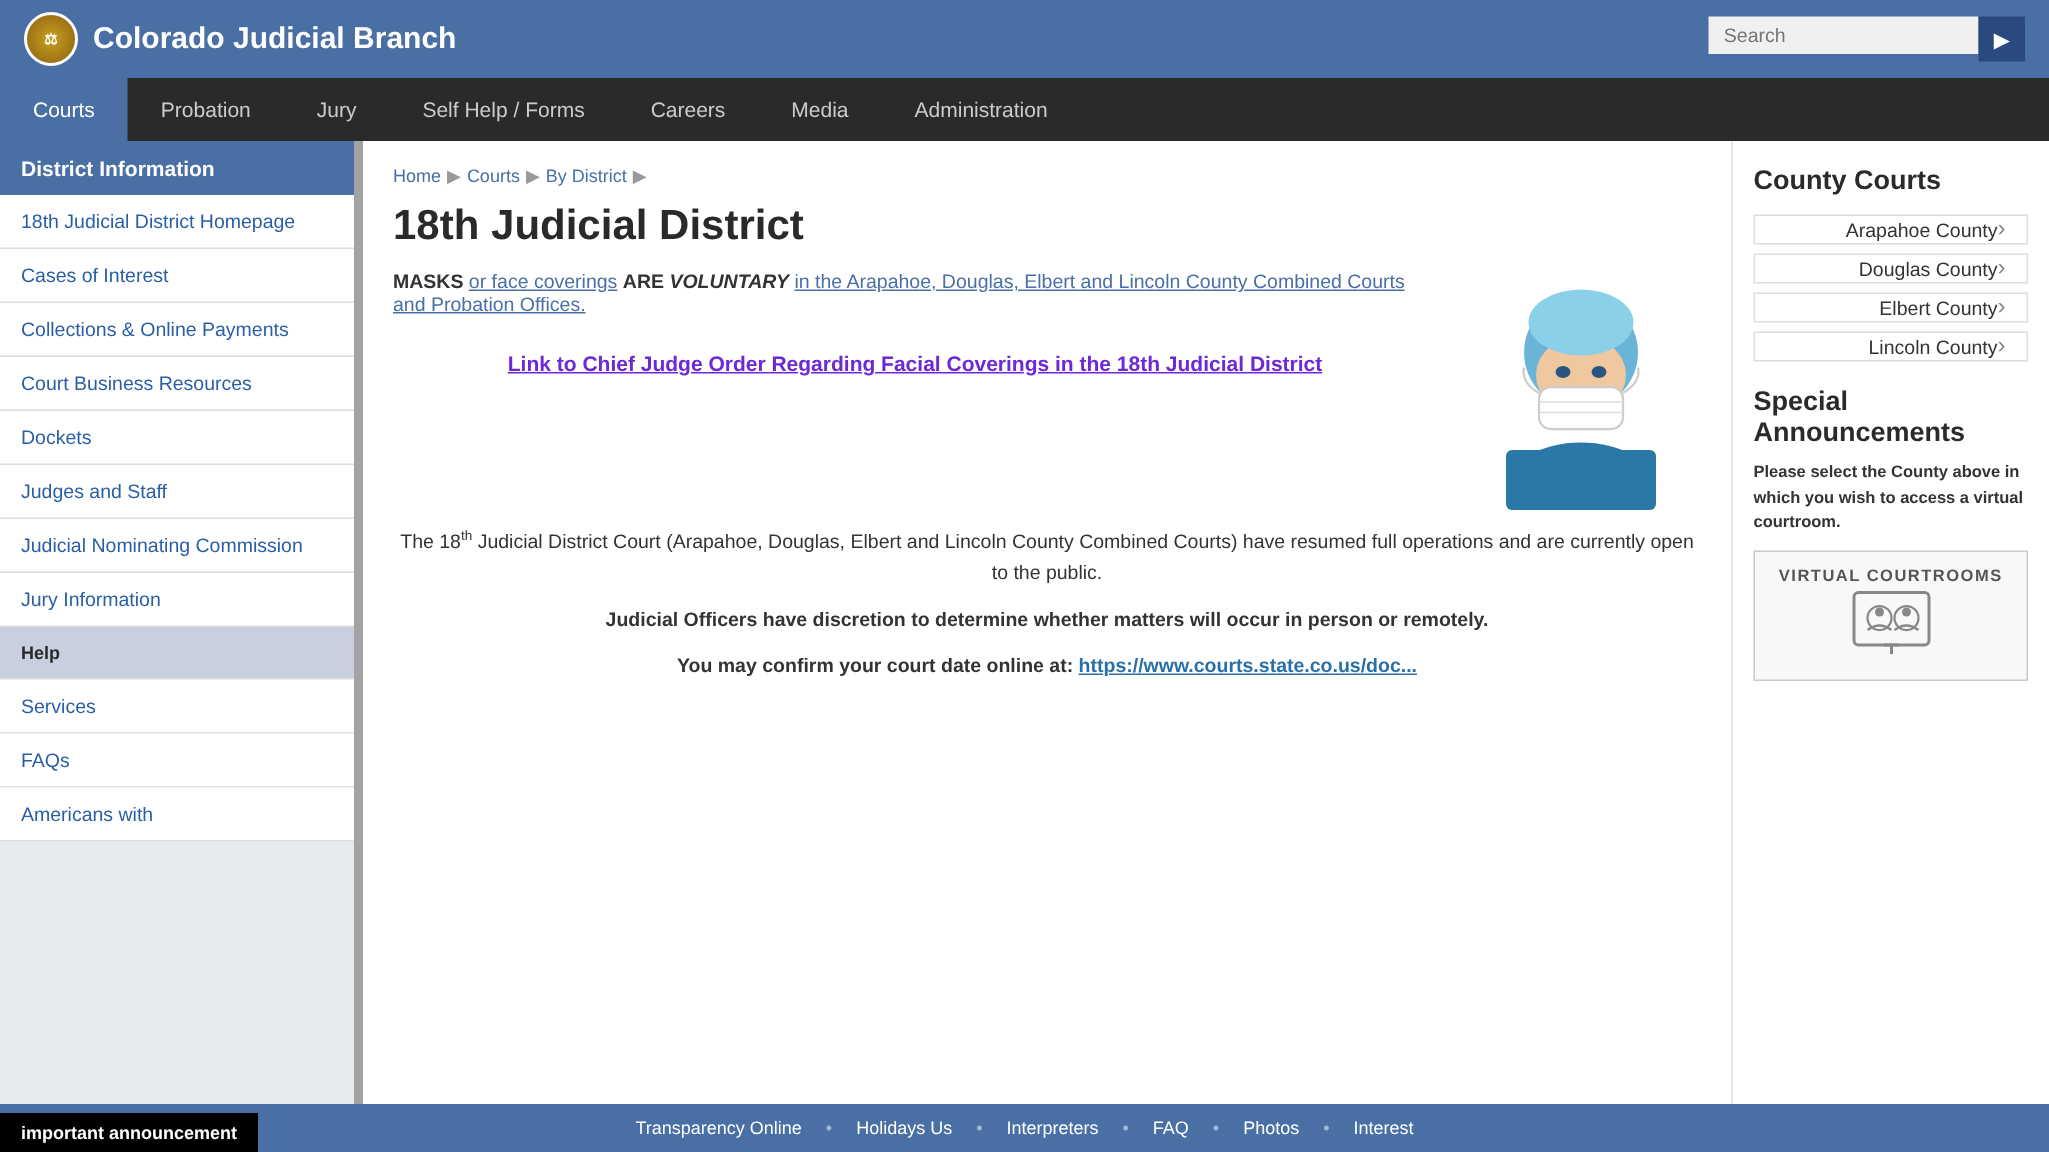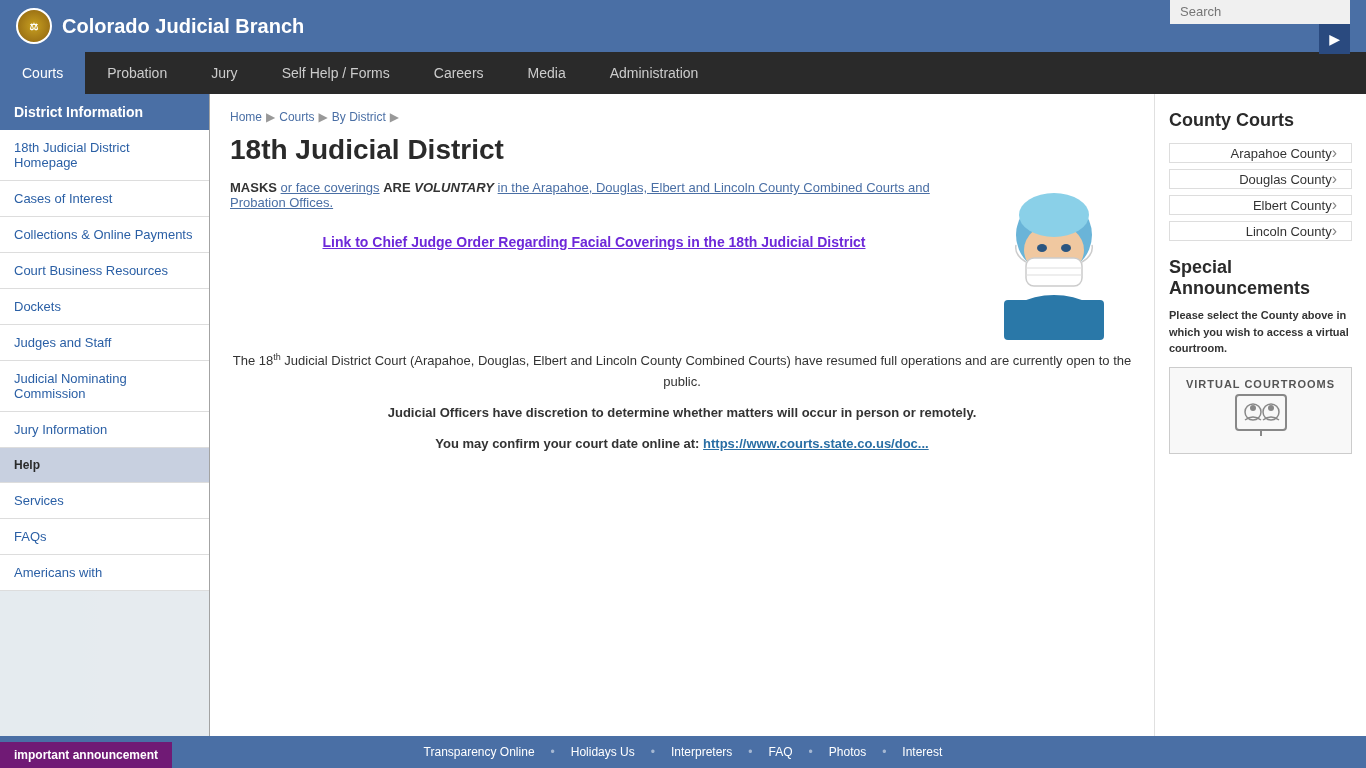--- a/index.html
+++ b/index.html
@@ -23,22 +23,21 @@
       width: 36px; height: 36px;
       border-radius: 50%;
       background: radial-gradient(circle, #c8a020 0%, #8b6010 100%);
       border: 2px solid #fff;
       display: flex; align-items: center; justify-content: center;
     }
     .logo-circle span { font-size: 10px; color: white; font-weight: bold; }
     .header-title { color: white; font-size: 20px; font-weight: bold; }
     .header-search {
       display: flex;
-      align-items: flex-end;
-      flex-direction: column;
+      align-items: flex-start;
     }
     .search-input {
       width: 180px;
       padding: 5px 10px;
       border: none;
       font-size: 13px;
       outline: none;
       background: #f0f0f0;
       color: #555;
     }
@@ -84,25 +83,25 @@
     
     .bg-overlay {
       position: absolute;
       top: 0; left: 0; right: 0; bottom: 0;
       background: linear-gradient(to right, rgba(180,190,200,0.8) 0%, rgba(200,205,210,0.6) 40%, rgba(220,220,220,0.4) 100%);
       z-index: 0;
     }
 
     
     .sidebar {
-      width: 210px;
+      width: 242px;
       background: rgba(230,235,240,0.97);
       z-index: 1;
       flex-shrink: 0;
-      border-right: 1px solid #a3a3a3;
+      border-right: 6px solid #a3a3a3;
     }
     .sidebar-title {
       background: #4a6fa5;
       color: white;
       padding: 10px 14px;
       font-size: 14px;
       font-weight: bold;
     }
     .sidebar-item {
       padding: 10px 14px;
@@ -239,21 +238,21 @@
       color: white;
       text-decoration: none;
     }
     .footer-sep { color: rgba(255,255,255,0.5); }
 
     
     .announcement-bar {
       position: fixed;
       bottom: 0;
       left: 0;
-      background: #701a75;
+      background: #000000;
       color: white;
       padding: 6px 14px;
       font-size: 12px;
       font-weight: bold;
       z-index: 100;
     }
   </style>
 </head>
 <body>
 

